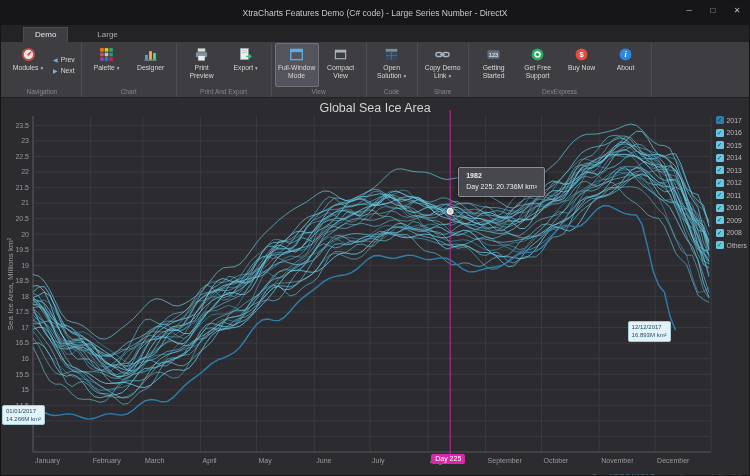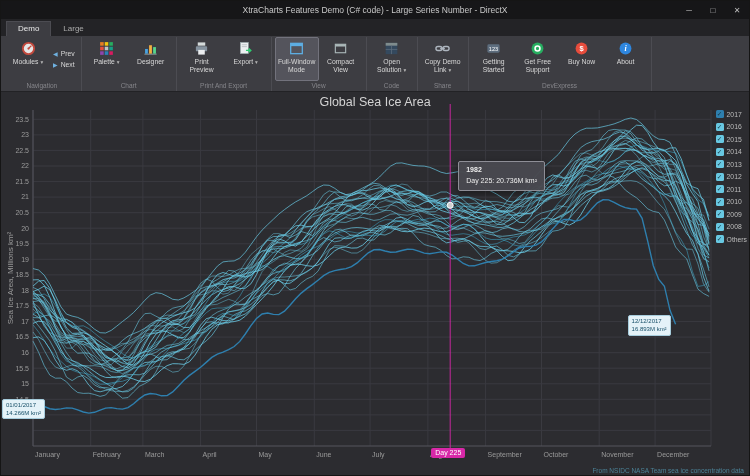--- a/index.html
+++ b/index.html
@@ -1,25 +1,25 @@
 <!DOCTYPE html>
 <html><head>
 <meta charset="utf-8">
 <style>
   *{box-sizing:border-box;margin:0;padding:0;}
   body{margin:0;background:#111;font-family:"Liberation Sans",sans-serif;}
   .app{width:750px;height:476px;background:#2c2c30;overflow:hidden;position:relative;border:1px solid #151515;}
   
-  .titlebar{height:18px;background:#161618;display:flex;align-items:center;position:relative;}
+  .titlebar{height:24px;background:#161618;display:flex;align-items:center;position:relative;}
   .title{flex:1;text-align:center;font-size:8.5px;color:#c9c9c9;}
   .win-controls{position:absolute;right:0;top:0;height:18px;display:flex;}
   .winbtn{width:24px;display:flex;align-items:center;justify-content:center;font-size:8px;color:#bdbdbd;cursor:default;}
   
   .tabrow{height:17px;background:#232326;display:flex;align-items:flex-end;padding-left:5px;gap:1px;}
-  .tab{font-size:8px;color:#ababab;padding:2px 11px 3px;}
+  .tab{font-size:8px;color:#ababab;padding:2px 11px 3px;margin-left:17px;}
   .tab.active{background:#3d3d42;color:#e8e8e8;border:1px solid #4c4c52;border-bottom:none;}
   
   .ribbon{height:56px;background:#3d3d42;display:flex;align-items:stretch;padding:1px 2px 0;border-bottom:1px solid #222225;}
   .rgroup{display:flex;flex-direction:column;border-right:1px solid #4c4c52;padding:0 3px;}
   .rgroup-content{flex:1;display:flex;align-items:stretch;}
   .rgroup-name{font-size:6.5px;color:#86868b;text-align:center;padding:1px 2px 2px;white-space:nowrap;}
   .rbtn{cursor:default;}
   .rbtn.large{width:44px;display:flex;flex-direction:column;align-items:center;padding-top:2px;font-size:6.8px;color:#d8d8d8;text-align:center;line-height:1.18;border:1px solid transparent;border-radius:2px;}
   .rbtn.large.active{background:#54545c;border-color:#72727c;}
   .ricon{height:17px;display:flex;align-items:center;justify-content:center;margin-bottom:1px;}

